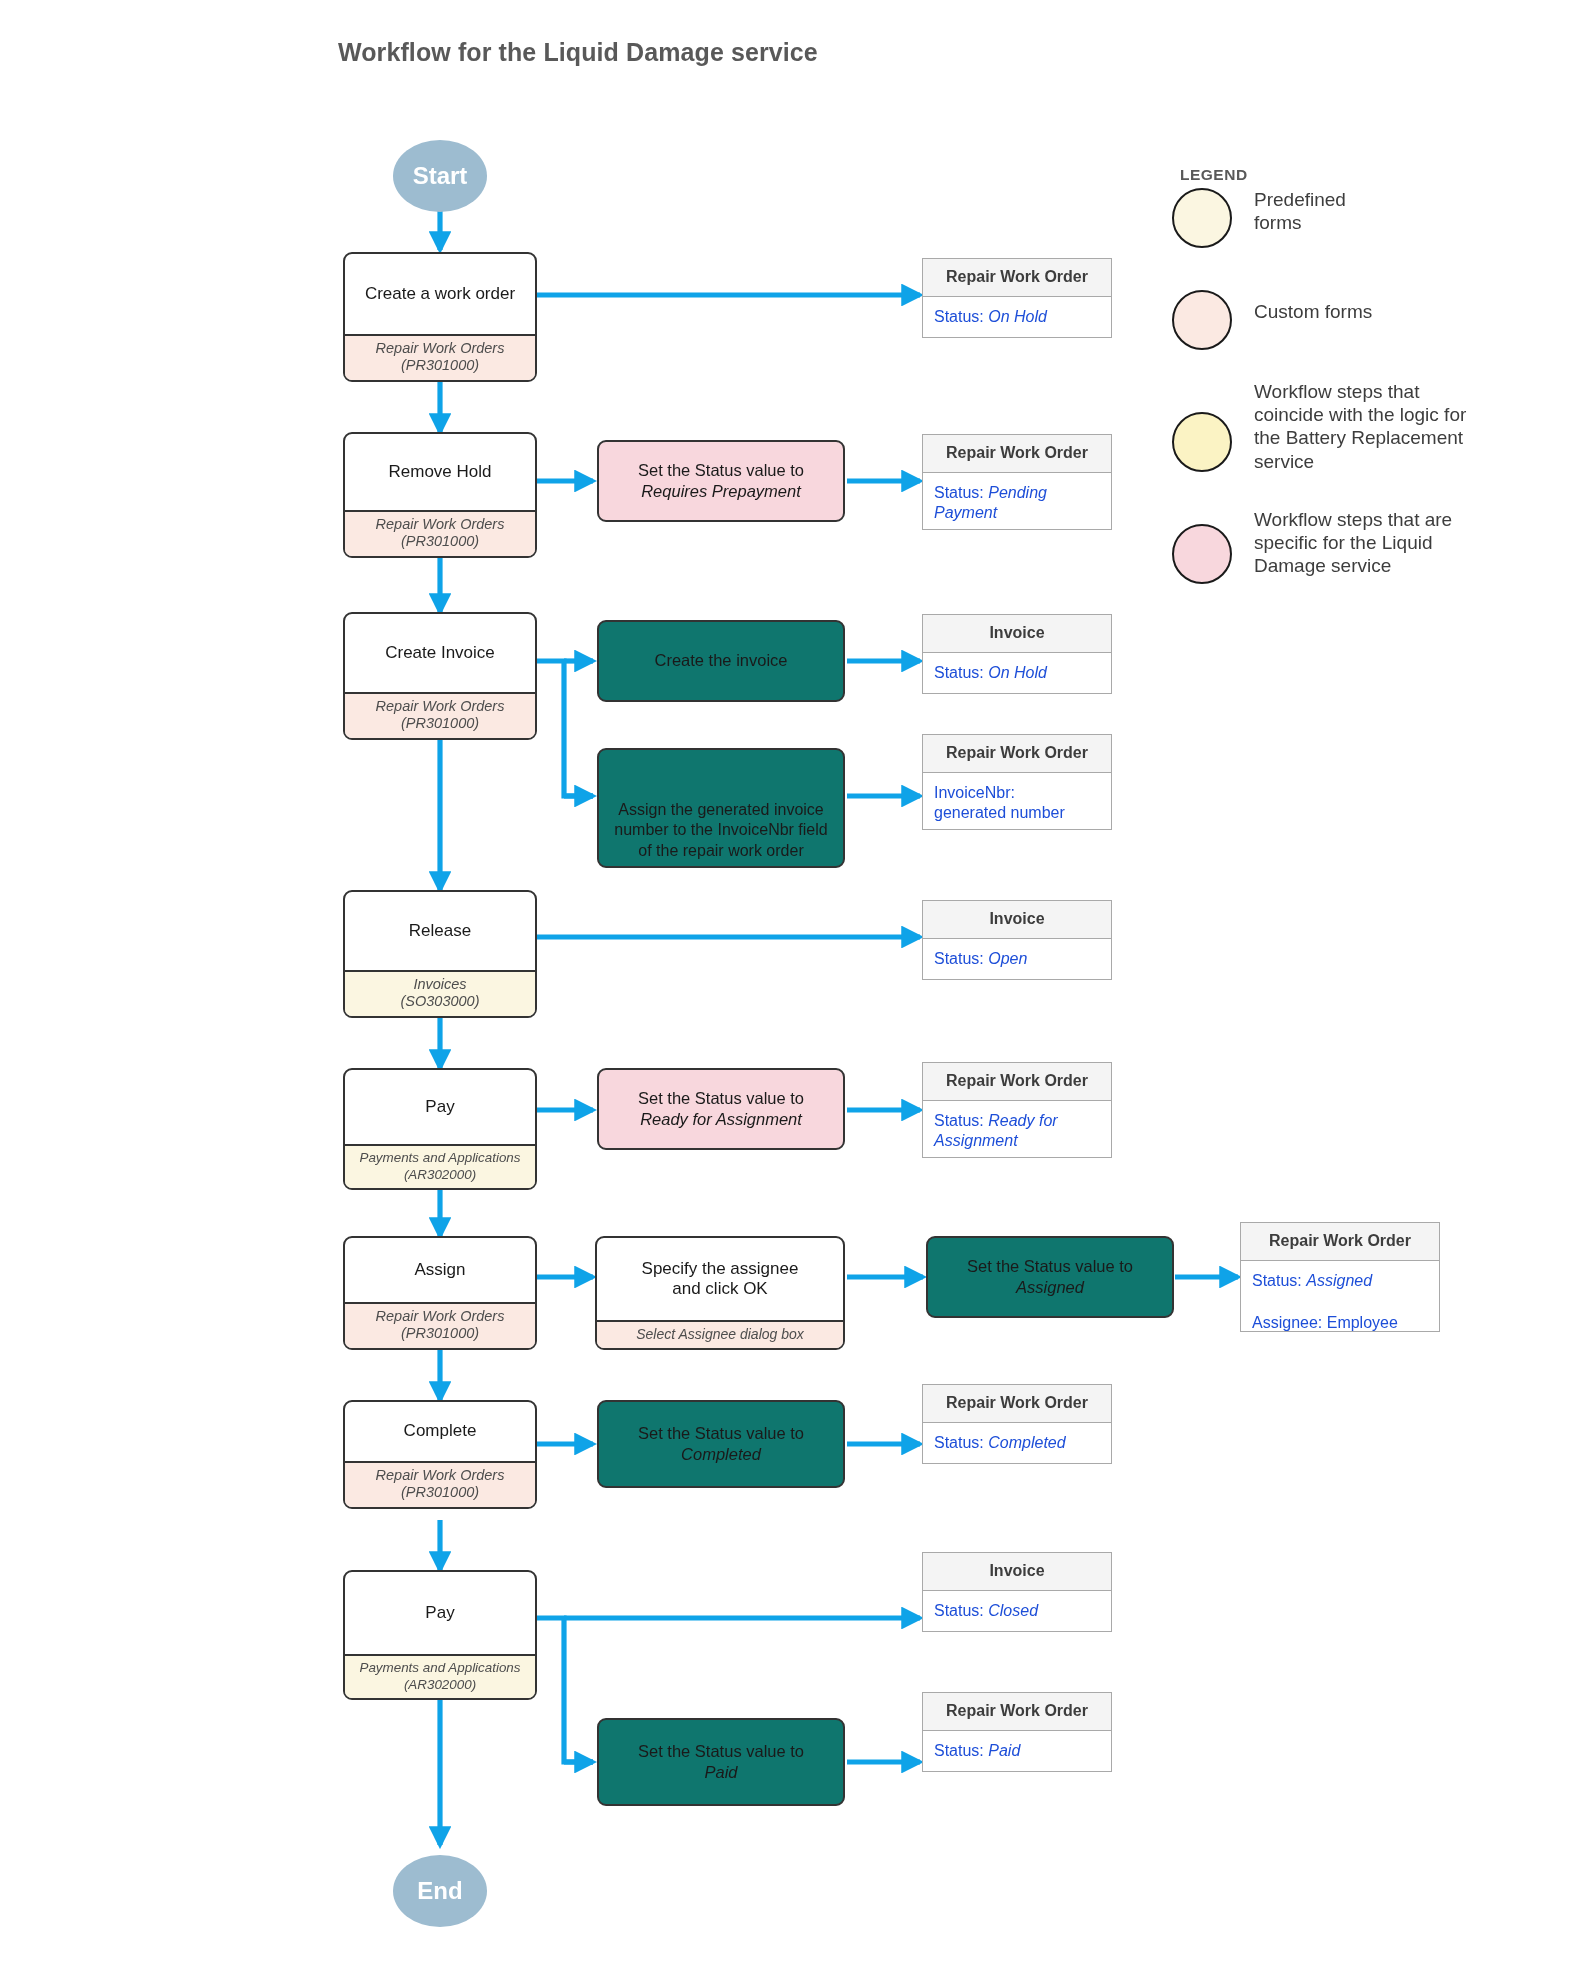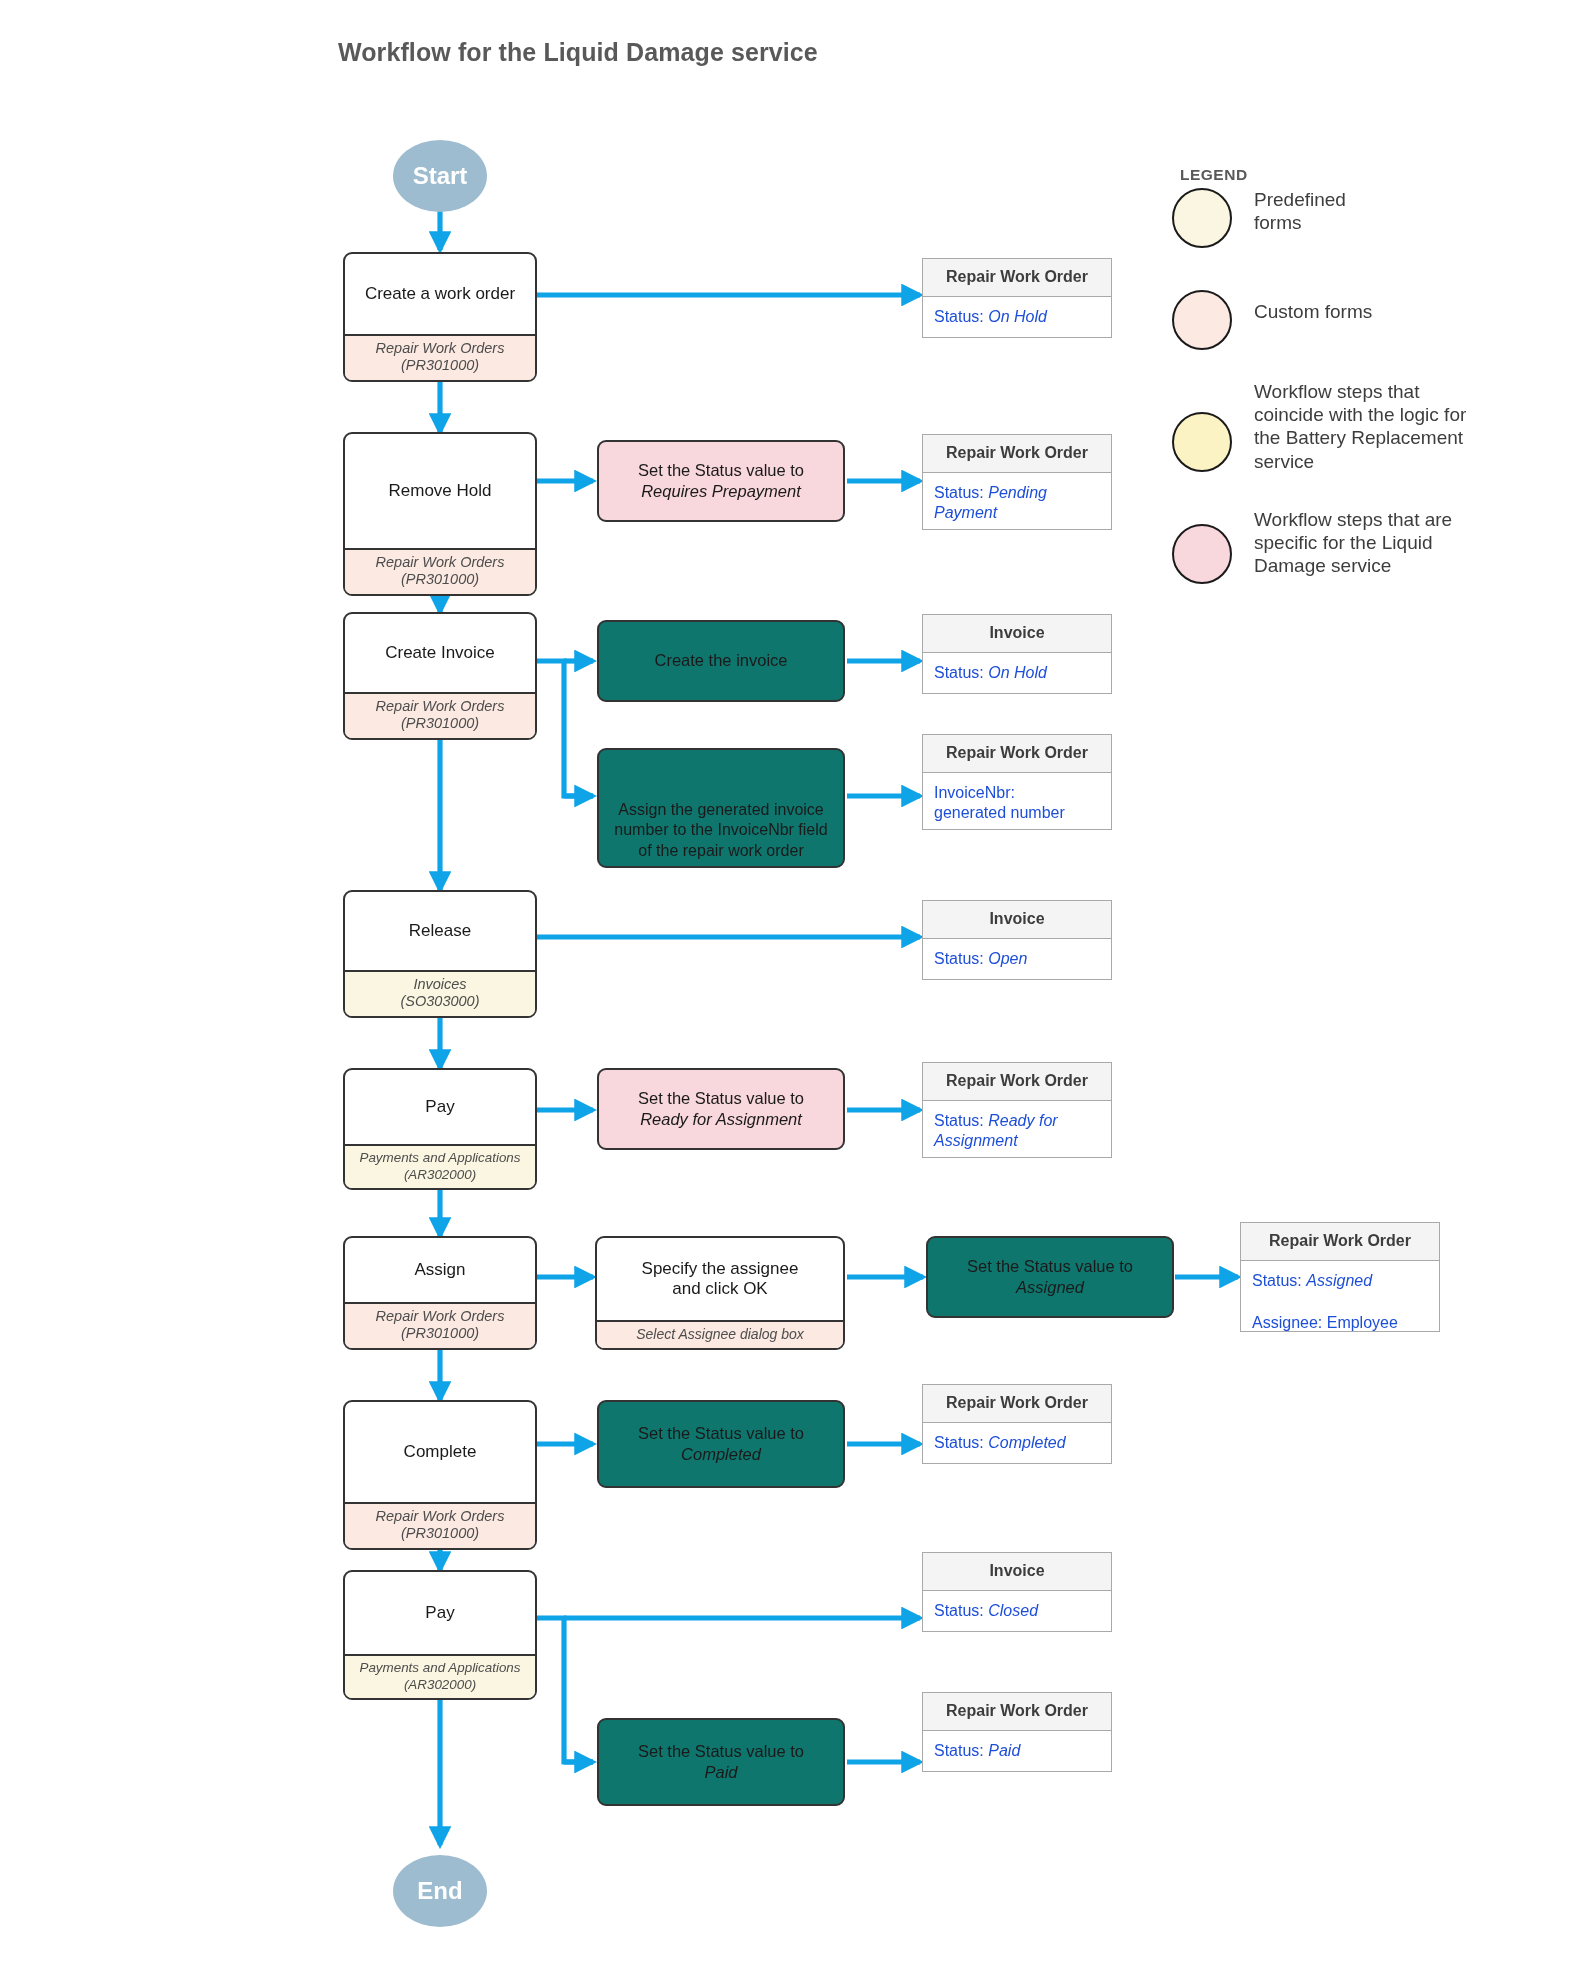--- a/index.html
+++ b/index.html
@@ -232,21 +232,21 @@
 <div class="terminator" style="left:393px; top:1855px;">End</div>
 
 <div class="node" style="left:343px; top:252px; width:194px; height:130px;">
   <div class="body">Create a work order</div>
   <div class="formbar custom">
     <div>Repair Work Orders</div>
     <div>(PR301000)</div>
   </div>
 </div>
 
-<div class="node" style="left:343px; top:432px; width:194px; height:164px;">
+<div class="node" style="left:343px; top:432px; width:194px; height:126px;">
   <div class="body">Remove Hold</div>
   <div class="formbar custom">
     <div>Repair Work Orders</div>
     <div>(PR301000)</div>
   </div>
 </div>
 
 <div class="node" style="left:343px; top:612px; width:194px; height:128px;">
   <div class="body">Create Invoice</div>
   <div class="formbar custom">
@@ -272,21 +272,21 @@
 </div>
 
 <div class="node" style="left:343px; top:1236px; width:194px; height:114px;">
   <div class="body">Assign</div>
   <div class="formbar custom">
     <div>Repair Work Orders</div>
     <div>(PR301000)</div>
   </div>
 </div>
 
-<div class="node" style="left:343px; top:1400px; width:194px; height:150px;">
+<div class="node" style="left:343px; top:1400px; width:194px; height:109px;">
   <div class="body">Complete</div>
   <div class="formbar custom">
     <div>Repair Work Orders</div>
     <div>(PR301000)</div>
   </div>
 </div>
 
 <div class="node" style="left:343px; top:1570px; width:194px; height:130px;">
   <div class="body">Pay</div>
   <div class="formbar predef" style="font-size:13.4px;">

